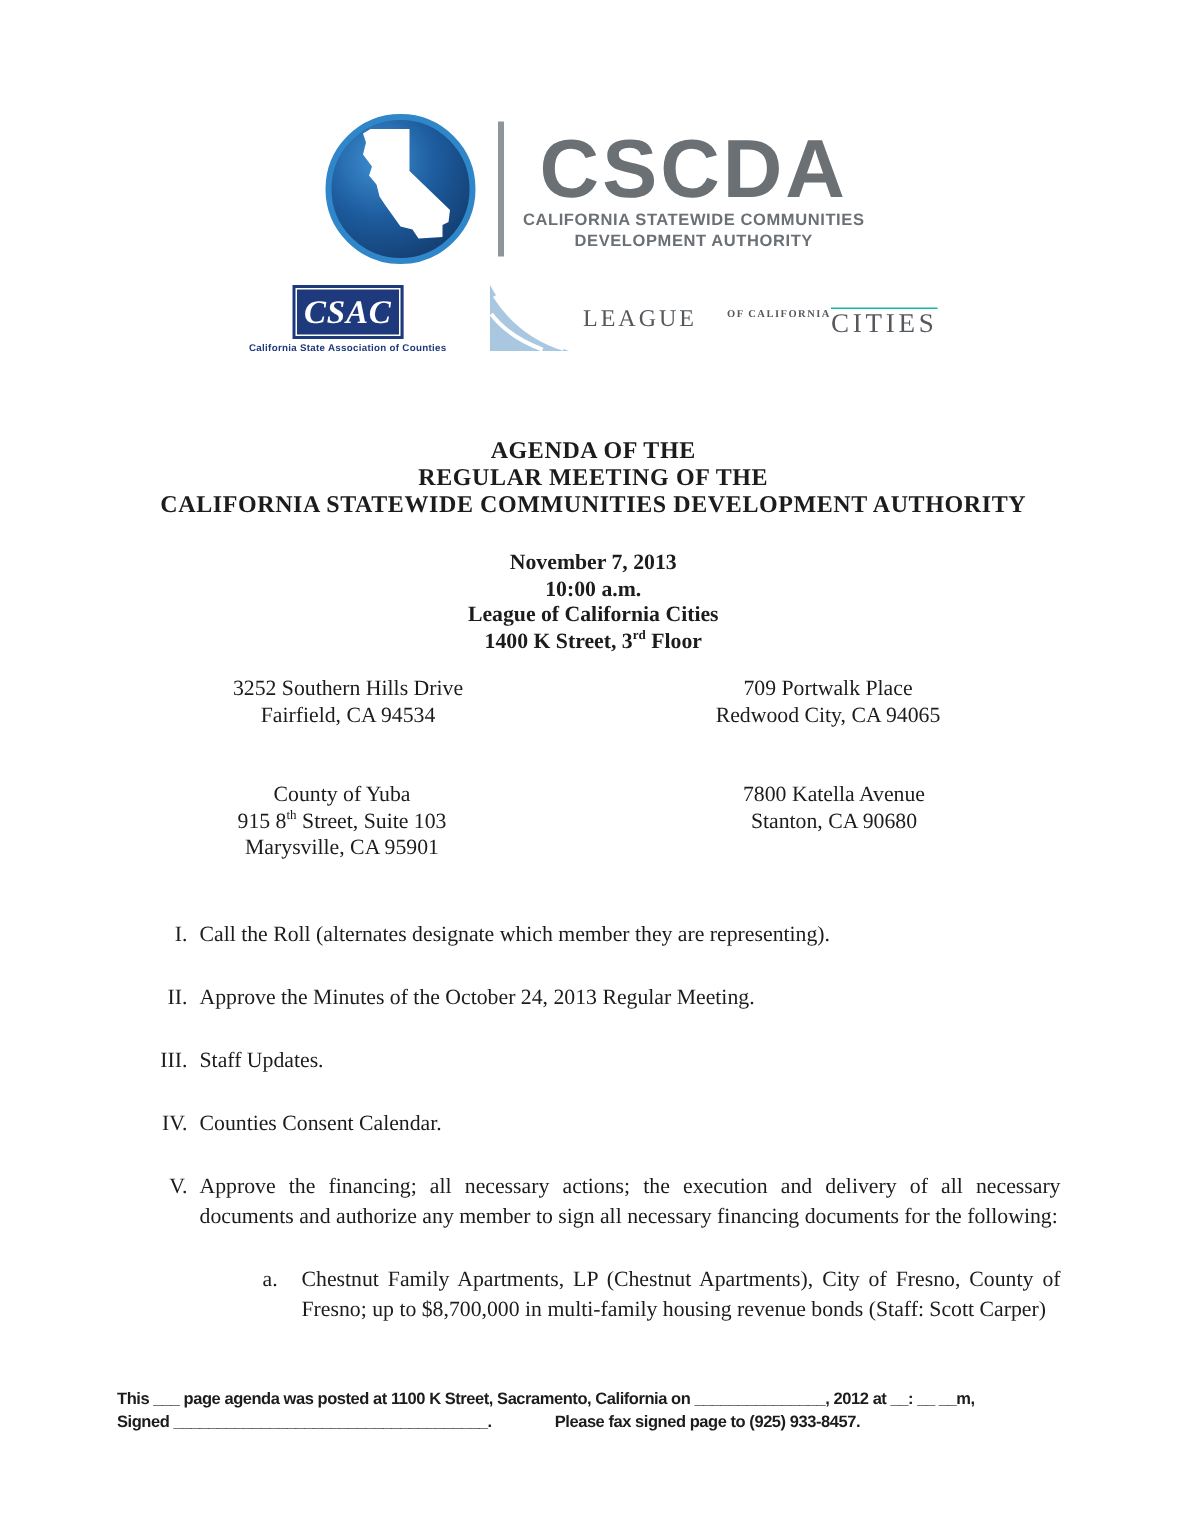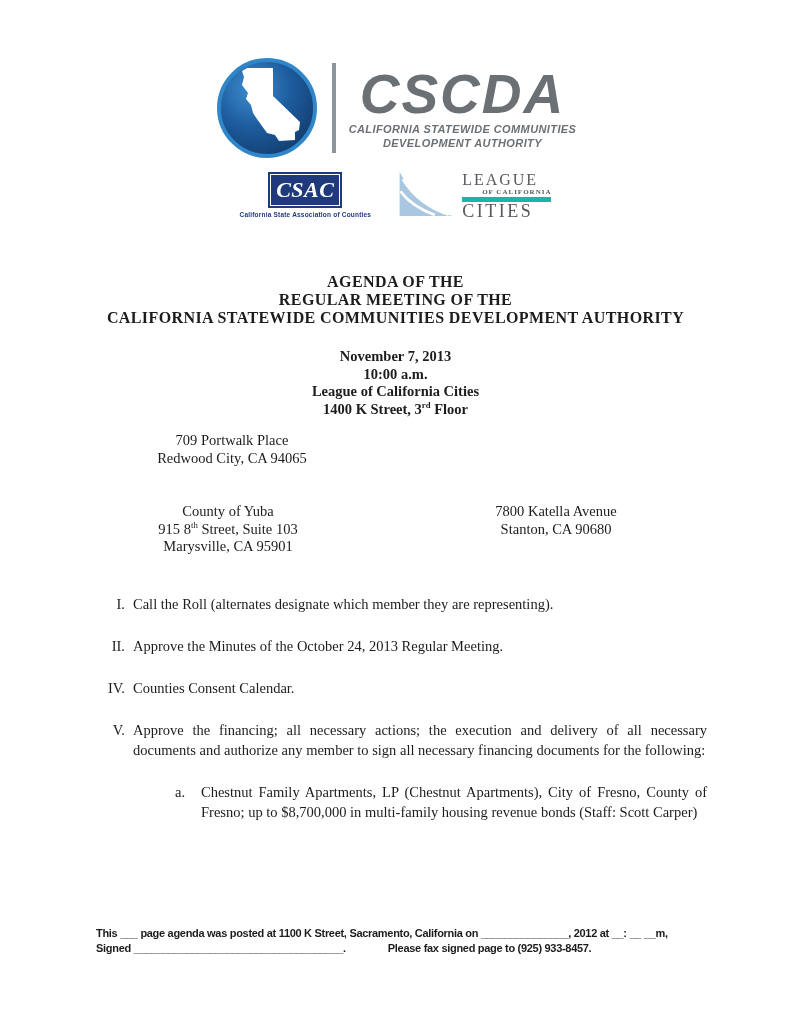--- a/index.html
+++ b/index.html
@@ -2,21 +2,21 @@
 <html><head>
 <meta charset="utf-8">
 <style>
   html,body { margin:0; padding:0; background:#ffffff; }
   .page {
     position:relative; width:791px; height:1024px; background:#ffffff;
     font-family:"Liberation Serif", serif; color:#1c1c1c; overflow:hidden;
   }
 
   
-  .logo-block { display:flex; justify-content:center; align-items:center; padding-top:56px; gap:13px;font-style:italic; }
+  .logo-block { display:flex; justify-content:center; align-items:center; padding-top:74px; gap:13px; }
   .globe-wrap { width:104px; height:104px; flex:none; }
   .logo-divider { width:4px; height:90px; background:#8f969b; flex:none; }
   .cscda-text { display:flex; flex-direction:column; align-items:center; }
   .cscda-acronym {
     font-family:"Liberation Sans", sans-serif; font-weight:700; font-size:55px;
     line-height:56px; color:#6b7075; letter-spacing:2px;
   }
   .cscda-caption {
     font-family:"Liberation Sans", sans-serif; font-weight:700; font-size:11px;
     line-height:14px; color:#6b7075; letter-spacing:0.4px; text-align:center;
@@ -30,25 +30,25 @@
   }
   .csac-acronym {
     color:#ffffff; font-family:"Liberation Serif", serif; font-style:italic;
     font-weight:700; font-size:22px; letter-spacing:0.5px;
   }
   .csac-tagline {
     margin-top:3px; font-family:"Liberation Sans", sans-serif; font-weight:700;
     font-size:6.5px; color:#1f3a7c; letter-spacing:0.2px; white-space:nowrap;
   }
   .league-logo { display:flex; align-items:center; gap:7px; }
-  .league-text { display:flex; flex-direction:column; color:#55595e; }
+  .league-text { display:flex; flex-direction:row; color:#55595e; }
   .league-l1 { font-size:16px; font-weight:400; letter-spacing:2px; line-height:16px; }
   .league-l2 { font-size:7px; font-weight:700; letter-spacing:1px; line-height:9px;padding-left:20px; }
   .league-l3 { font-size:18px; font-weight:400; letter-spacing:2.5px; line-height:18px;
-               border-top:5px solid #14b8a6; }
+               border-top:1px solid #14b8a6; }
 
   
   .doc-title { margin-top:50px; text-align:center; font-weight:700; font-size:16px;
                line-height:18px; letter-spacing:0.4px;font-family:Liberation Serif, serif; }
   .meeting-block { margin-top:21px; text-align:center; font-weight:700; font-size:14.5px; line-height:17.5px; }
   sup { font-size:60%; vertical-align:super; line-height:0; }
 
   
   .addr-grid { margin:14px 0 0 72px; width:640px; }
   .addr-row { display:flex; }
@@ -60,21 +60,21 @@
   .agenda-row { display:flex; margin-bottom:22px; }
   .agenda-num { width:30px; flex:none; text-align:right; }
   .agenda-txt { margin-left:8px; flex:1; }
   .agenda-txt.justify { text-align:justify; }
   .sub-row { display:flex; margin:6px 0 0 80px; }
   .sub-label { width:16px; flex:none; }
   .sub-txt { margin-left:10px; flex:1; text-align:justify; }
 
   
   .posting-footer {
-    position:absolute; left:96px; top:926px; width:642px;
+    position:absolute; left:78px; top:926px; width:642px;
     font-family:"Liberation Sans", sans-serif; font-weight:700; font-size:11px;
     letter-spacing:-0.3px; line-height:15px; color:#1c1c1c;
   }
   .fax-note { margin-left:18px;padding-left:24px; }
 </style>
 </head>
 <body>
 
 <div class="page">
 
@@ -132,20 +132,24 @@
   <div class="meeting-block">
     <div>November 7, 2013</div>
     <div>10:00 a.m.</div>
     <div>League of California Cities</div>
     <div><span>1400 K Street, 3</span><sup>rd</sup><span> Floor</span></div>
   </div>
 
   <div class="addr-grid">
     <div class="addr-row">
       <div class="addr">
+        <div>3252 Southern Hills Drive</div>
+        <div>Fairfield, CA 94534</div>
+      </div>
+      <div class="addr">
         <div>709 Portwalk Place</div>
         <div>Redwood City, CA 94065</div>
       </div>
     </div>
     <div class="addr-row row2">
       <div class="addr">
         <div>County of Yuba</div>
         <div><span>915 8</span><sup>th</sup><span> Street, Suite 103</span></div>
         <div>Marysville, CA 95901</div>
       </div>
@@ -159,20 +163,24 @@
   <div class="agenda">
     <div class="agenda-row">
       <span class="agenda-num">I.</span>
       <span class="agenda-txt">Call the Roll (alternates designate which member they are representing).</span>
     </div>
     <div class="agenda-row">
       <span class="agenda-num">II.</span>
       <span class="agenda-txt">Approve the Minutes of the October 24, 2013 Regular Meeting.</span>
     </div>
     <div class="agenda-row">
+      <span class="agenda-num">III.</span>
+      <span class="agenda-txt">Staff Updates.</span>
+    </div>
+    <div class="agenda-row">
       <span class="agenda-num">IV.</span>
       <span class="agenda-txt">Counties Consent Calendar.</span>
     </div>
     <div class="agenda-row">
       <span class="agenda-num">V.</span>
       <span class="agenda-txt justify">Approve the financing; all necessary actions; the execution and delivery of all necessary documents and authorize any member to sign all necessary financing documents for the following:</span>
     </div>
     <div class="sub-row">
       <span class="sub-label">a.</span>
       <span class="sub-txt">Chestnut Family Apartments, LP (Chestnut Apartments), City of Fresno, County of Fresno; up to $8,700,000 in multi-family housing revenue bonds (Staff: Scott Carper)</span>

